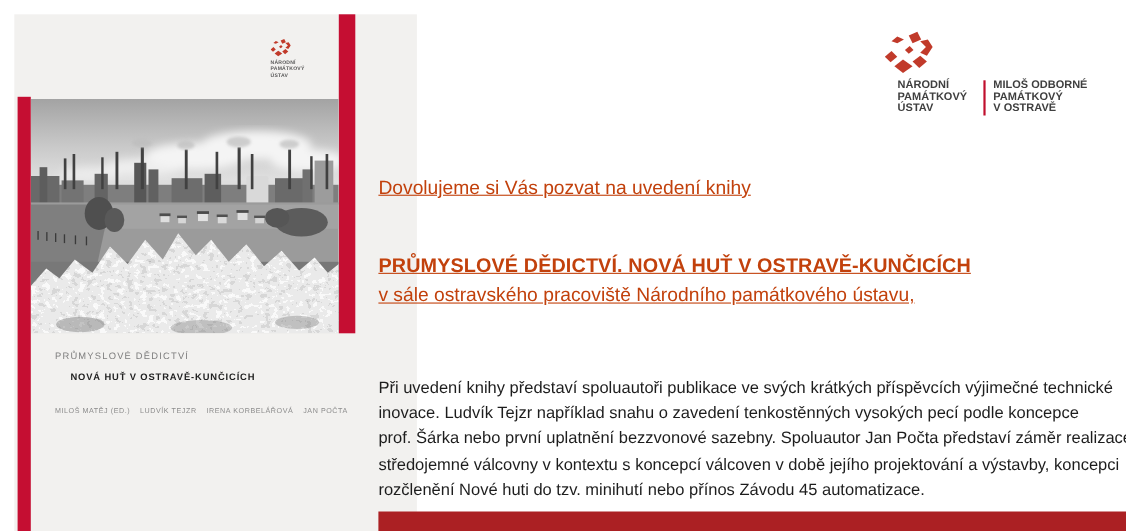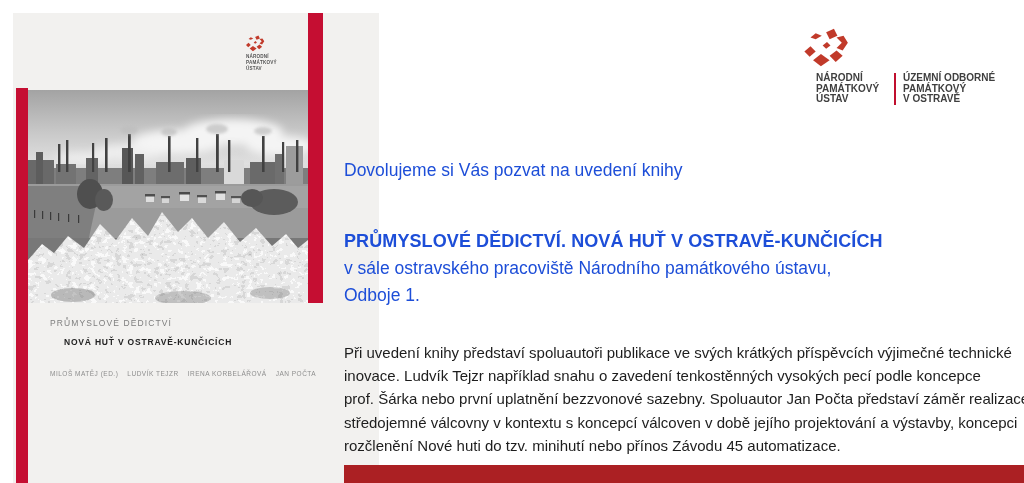--- a/index.html
+++ b/index.html
@@ -28,21 +28,21 @@
   
   .hlogo{position:absolute;left:800px;top:28px;width:220px;}
   .hlogo-icon{position:absolute;left:4px;top:0;width:46px;height:40px;}
   .hlogo-cols{position:absolute;left:16px;top:45px;display:flex;align-items:stretch;}
   .hlogo-col{font-size:10px;line-height:10.6px;font-weight:700;color:#3f3f3f;white-space:nowrap;}
   .hlogo-col.c1{width:78px;}
   .hlogo-divider{width:2px;background:#c00f2e;margin:0 7px 0 0;}
 
   
   .invite{position:absolute;left:344px;top:157px;font-size:17.5px;line-height:27px;
-          color:#1d4ed8;white-space:nowrap;}
+          color:#c2410c;white-space:nowrap;text-decoration:underline;}
   .invite .t-title{font-size:18px;font-weight:700;letter-spacing:0.1px;margin-top:44px;}
   .invite .t-date{font-weight:700;}
 
   .desc{position:absolute;left:344px;top:341px;font-size:15px;line-height:23.2px;
         color:#1d1d1d;white-space:nowrap;}
 
   .bottom-bar{position:absolute;left:344px;top:465px;width:680px;height:18px;background:#ab2023;}
 
   .rosette{fill:#c13a2a;}
 </style>
@@ -209,32 +209,31 @@
       </g>
     </svg>
     <div class="hlogo-cols">
       <div class="hlogo-col c1">
         <div>NÁRODNÍ</div>
         <div>PAMÁTKOVÝ</div>
         <div>ÚSTAV</div>
       </div>
       <div class="hlogo-divider"></div>
       <div class="hlogo-col">
-        <div>ÚZEMNÍ ODBORNÉ</div>
+        <div>MILOŠ ODBORNÉ</div>
         <div>PAMÁTKOVÝ</div>
         <div>V OSTRAVĚ</div>
       </div>
     </div>
   </div>
 
   <div class="invite">
     <div>Dovolujeme si Vás pozvat na uvedení knihy</div>
     <div class="t-title">PRŮMYSLOVÉ DĚDICTVÍ. NOVÁ HUŤ V OSTRAVĚ-KUNČICÍCH</div>
     <div>v sále ostravského pracoviště Národního památkového ústavu,</div>
-    <div>Odboje 1.</div>
   </div>
 
   <div class="desc">
     <div>Při uvedení knihy představí spoluautoři publikace ve svých krátkých příspěvcích výjimečné technické</div>
     <div>inovace. Ludvík Tejzr například snahu o zavedení tenkostěnných vysokých pecí podle koncepce</div>
     <div>prof. Šárka nebo první uplatnění bezzvonové sazebny. Spoluautor Jan Počta představí záměr realizace</div>
     <div>středojemné válcovny v kontextu s koncepcí válcoven v době jejího projektování a výstavby, koncepci</div>
     <div>rozčlenění Nové huti do tzv. minihutí nebo přínos Závodu 45 automatizace.</div>
   </div>
 

